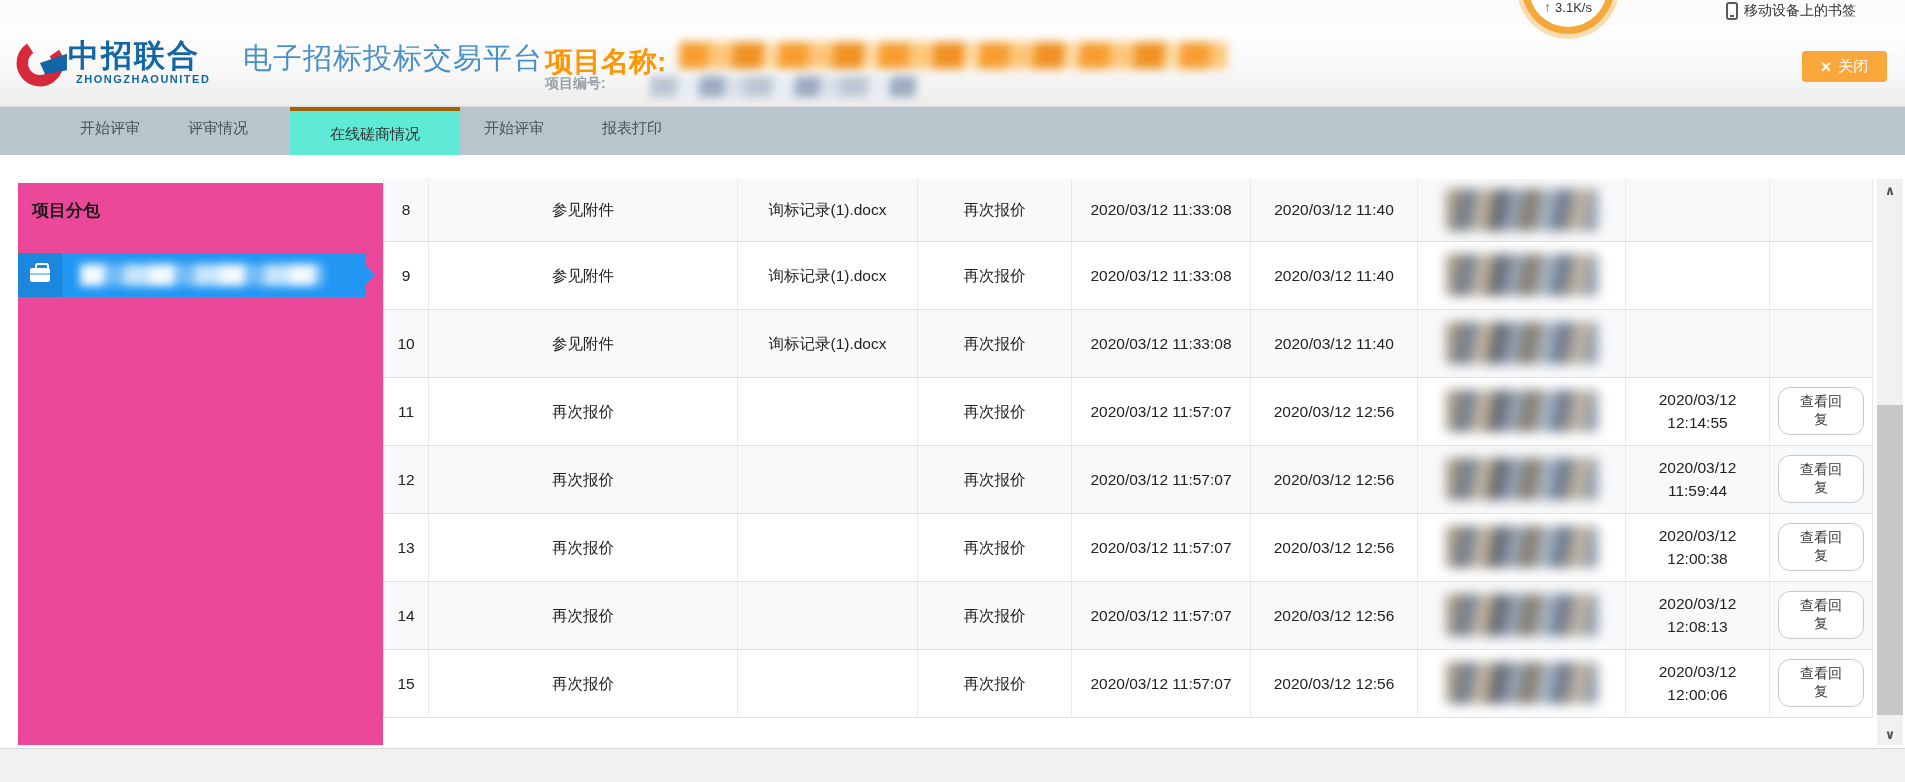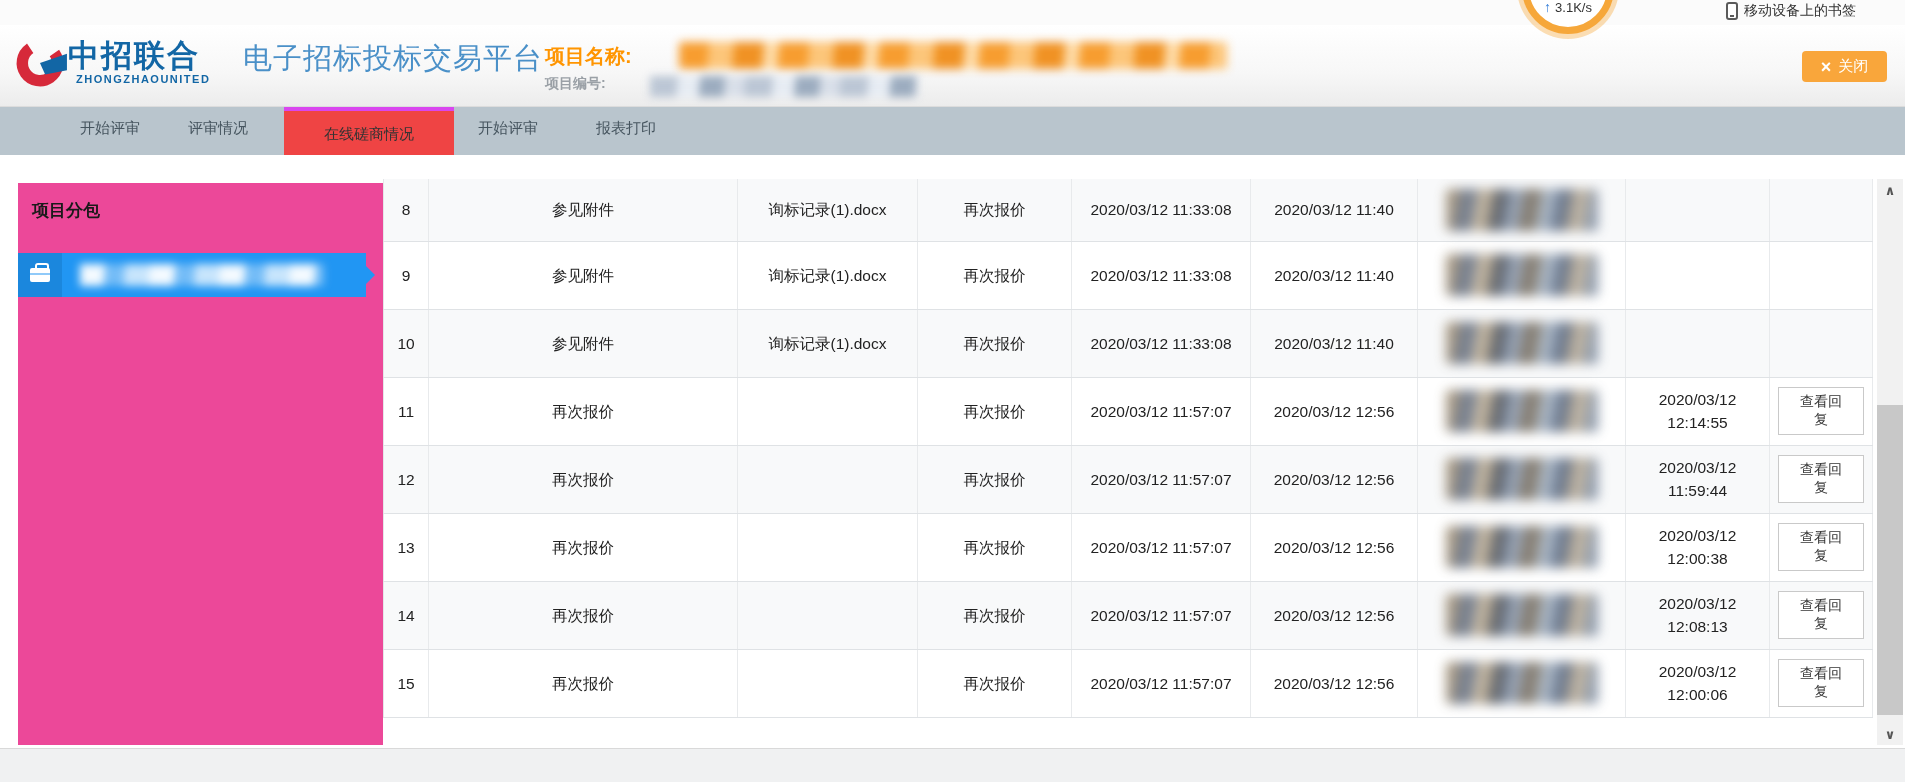--- a/index.html
+++ b/index.html
@@ -19,41 +19,41 @@
     display:flex;align-items:flex-end;justify-content:center;}
   .speed-badge .inner{display:flex;align-items:center;gap:4px;margin-bottom:12px;font-size:13px;color:#333;}
   .up-arrow-icon{color:#2f7bd9;font-weight:bold;font-size:14px;}
 
   
   .header{position:absolute;left:0;top:25px;width:1905px;height:82px;background:linear-gradient(180deg,#ffffff 0%,#f7f7f7 60%,#ececec 100%);border-bottom:1px solid #dcdcdc;}
   .logo{position:absolute;left:14px;top:10px;width:54px;height:54px;}
   .brand-cn{position:absolute;left:68px;top:10px;font-size:31px;font-weight:bold;color:#1266a5;letter-spacing:2px;}
   .brand-en{position:absolute;left:76px;top:48px;font-size:11px;font-weight:bold;color:#1266a5;letter-spacing:1.5px;}
   .platform-title{position:absolute;left:243px;top:14px;font-size:29px;color:#4a90c8;letter-spacing:1px;}
-  .proj-name-label{position:absolute;left:545px;top:18px;font-size:20px;font-weight:bold;color:#ff9500;}
+  .proj-name-label{position:absolute;left:545px;top:18px;font-size:28px;font-weight:bold;color:#ff9500;}
   .proj-code-label{position:absolute;left:545px;top:50px;font-size:14px;font-weight:bold;color:#9aa0a6;}
   .close-btn{position:absolute;left:1802px;top:26px;width:85px;height:31px;background:#f9a63b;border:none;border-radius:4px;
     color:#fff;font-size:15px;display:flex;align-items:center;justify-content:center;gap:7px;cursor:pointer;}
   .close-x{font-weight:900;font-size:18px;line-height:1;}
 
   
   .redact{filter:blur(5px);border-radius:3px;}
   .redact-proj-name{position:absolute;left:679px;top:17px;width:548px;height:27px;
     background:repeating-linear-gradient(95deg,#f7961f 0 30px,#fdc270 30px 55px,#f08a12 55px 85px,#ffd9a0 85px 100px);opacity:.92;}
   .redact-proj-code{position:absolute;left:650px;top:51px;width:268px;height:21px;filter:blur(4px);
     background:repeating-linear-gradient(95deg,#b6c2d2 0 28px,#e6ecf4 28px 50px,#93a5ba 50px 75px,#d6dde8 75px 95px);opacity:.9;}
   .redact-package{width:244px;height:22px;filter:blur(4px);
     background:repeating-linear-gradient(95deg,rgba(255,255,255,.95) 0 25px,rgba(185,220,250,.55) 25px 45px,rgba(255,255,255,.75) 45px 70px);}
   .redact-supplier{width:152px;height:42px;margin:0 auto;filter:blur(6px);border-radius:4px;opacity:.85;
     background:linear-gradient(100deg,#9b8a70 5%,#51617c 15%,#c9b697 25%,#3e444e 35%,#8d9db4 45%,#6b5d49 55%,#a4b4c6 65%,#4a5a74 75%,#bfae93 85%,#7c8ba0 95%);}
 
   
   .tabbar{position:absolute;left:0;top:107px;width:1905px;height:48px;background:#b9c5cd;display:flex;padding-left:56px;}
   .tab{height:48px;display:flex;align-items:center;padding:6px 24px 11px 24px;font-size:15px;color:#46555f;cursor:pointer;white-space:nowrap;}
-  .tab.active{background:#ef4444;border-top:4px solid #d946ef;padding:2px 40px 0 40px;color:#333;margin-left:12px;}
+  .tab.active{background:#5eead4;border-top:4px solid #a16207;padding:2px 40px 0 40px;color:#333;margin-left:18px;}
   .tab:nth-child(5){margin-left:10px;}
   .tab:nth-child(6){margin-left:30px;}
 
   
   .content{position:absolute;left:0;top:155px;width:1905px;height:593px;background:#fff;}
   .sidebar{position:absolute;left:18px;top:28px;width:366px;height:562px;background:#ec4899;}
   .sidebar-title{position:absolute;left:14px;top:16px;font-size:17px;font-weight:bold;color:#1a1a1a;}
   .package-item{position:absolute;left:0px;top:70px;width:348px;height:44px;background:#2196f3;cursor:pointer;display:flex;align-items:center;}
   .package-item .icon-sect{width:44px;height:44px;background:#1b87dd;display:flex;align-items:center;justify-content:center;flex:0 0 44px;}
   .package-item .arrow{position:absolute;right:-9px;top:50%;margin-top:-9px;width:0;height:0;border-top:9px solid transparent;border-bottom:9px solid transparent;border-left:9px solid #2196f3;}
@@ -64,21 +64,21 @@
 
   
   .table-wrap{position:absolute;left:383px;top:24px;width:1490px;height:566px;background:#fff;overflow:hidden;}
   table.grid{border-collapse:collapse;table-layout:fixed;width:1489px;border-left:1px solid #e4e6e8;}
   table.grid td{border-right:1px solid #e8eaec;border-bottom:1px solid #dfe2e5;text-align:center;vertical-align:middle;
     font-size:15.5px;color:#222;padding:2px 8px;line-height:23px;}
   table.grid tr{height:68px;background:#fff;}
   table.grid tr:nth-child(odd){background:#f8f9fa;}
   table.grid tr.first-row{height:62px;}
   td.nowrap{white-space:nowrap;padding:2px 2px;}
-  .view-reply-btn{background:#fff;border:1px solid #c9c9c9;border-radius:0;padding:5px 17px;font-size:14px;color:#333;cursor:pointer;font-family:inherit;}
+  .view-reply-btn{background:#fff;border:1px solid #c9c9c9;border-radius:12px;padding:5px 17px;font-size:14px;color:#333;cursor:pointer;font-family:inherit;}
 
   
   .vscroll{position:absolute;left:1877px;top:24px;width:26px;height:566px;background:#f1f1f1;}
   .vscroll .arrow{position:absolute;left:0;width:26px;height:18px;display:flex;align-items:center;justify-content:center;
     font-size:13px;font-weight:bold;color:#555;cursor:pointer;}
   .vscroll .arrow.up{top:2px;}
   .vscroll .arrow.down{bottom:2px;}
   .vscroll .thumb{position:absolute;left:0;top:226px;width:26px;height:310px;background:#c8c8c8;cursor:grab;}
 
   

